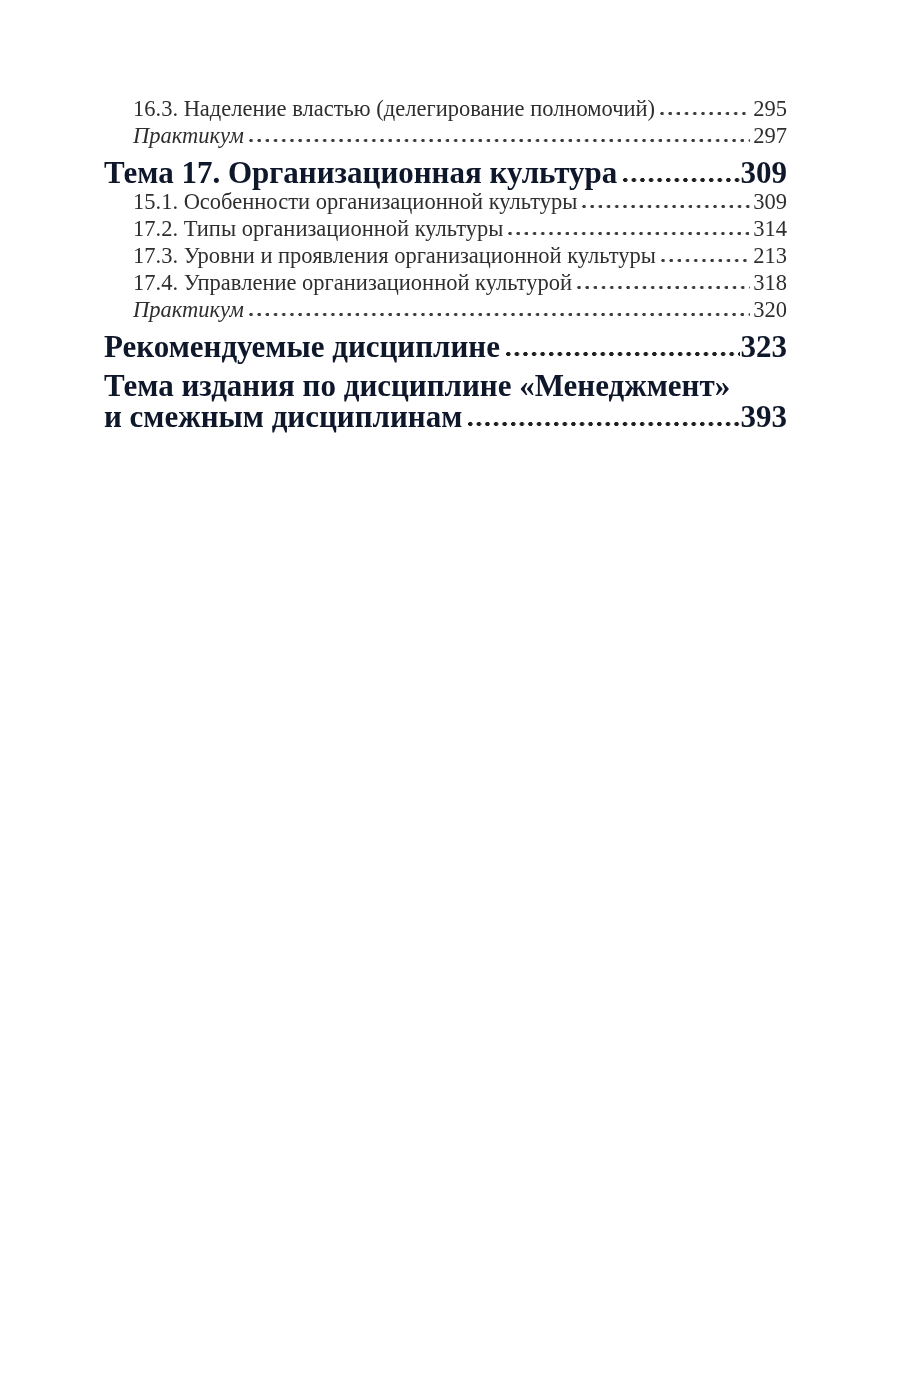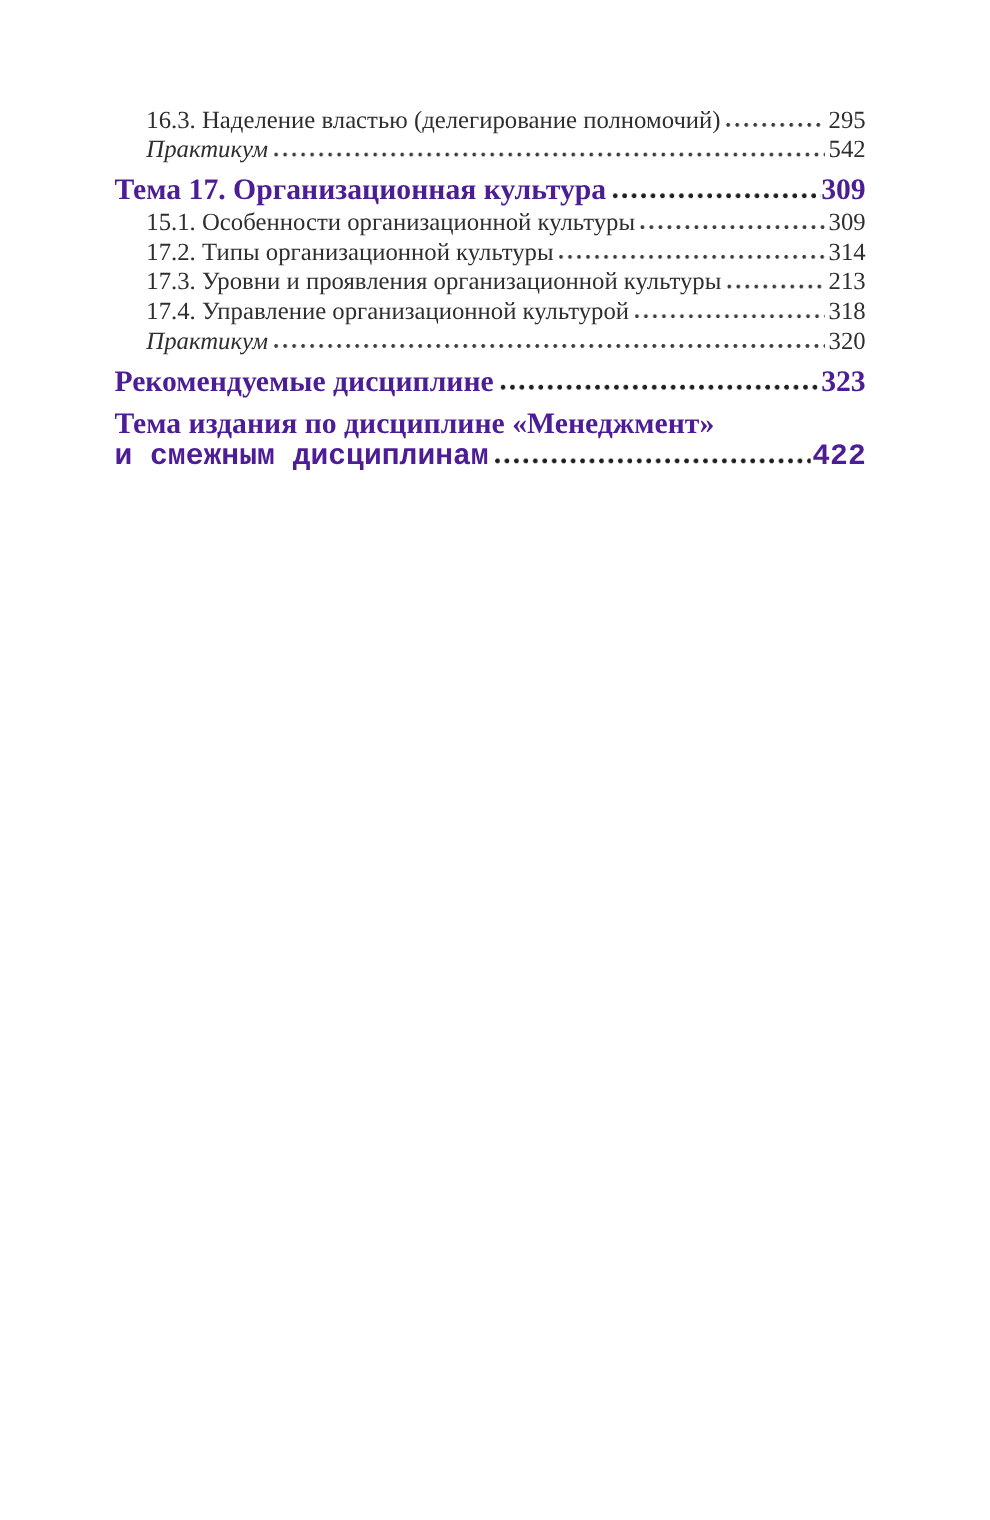--- a/index.html
+++ b/index.html
@@ -31,28 +31,27 @@
   }
   .toc-row.sub,
   .toc-row.practicum {
     padding-left: 29px;
   }
   .toc-row.practicum .toc-label {
     font-style: italic;
   }
   .toc-row.theme {
     font-weight: bold;
-    font-size: 27px;
+    font-size: 31px;
     line-height: 31px;
     margin-top: 8px;
-    color: #4c1d95;
+    color: #0f172a;
   }
   .toc-row.theme.cont {
     margin-top: 0;
-    font-family: Liberation Mono, monospace;
   }
   .toc-label {
     flex: 0 0 auto;
   }
   .toc-leader {
     flex: 1 1 auto;
     display: inline-block;
     height: 5px;
     margin: 0 3px 0 5px;
     background-image: radial-gradient(circle at 2px 2.5px, #3b3b3b 1.45px, rgba(0,0,0,0) 1.95px);
@@ -78,21 +77,21 @@
 <div class="page">
   <main class="toc" id="toc">
       <div class="toc-row sub">
         <span class="toc-label">16.3. Наделение властью (делегирование полномочий)</span>
         <span class="toc-leader"></span>
         <span class="toc-page">295</span>
       </div>
       <div class="toc-row practicum">
         <span class="toc-label">Практикум</span>
         <span class="toc-leader"></span>
-        <span class="toc-page">542</span>
+        <span class="toc-page">297</span>
       </div>
       <div class="toc-row theme">
         <span class="toc-label">Тема 17. Организационная культура</span>
         <span class="toc-leader"></span>
         <span class="toc-page">309</span>
       </div>
       <div class="toc-row sub">
         <span class="toc-label">15.1. Особенности организационной культуры</span>
         <span class="toc-leader"></span>
         <span class="toc-page">309</span>
@@ -121,16 +120,16 @@
         <span class="toc-label">Рекомендуемые дисциплине</span>
         <span class="toc-leader"></span>
         <span class="toc-page">323</span>
       </div>
       <div class="toc-row theme">
         <span class="toc-label">Тема издания по дисциплине «Менеджмент»</span>
       </div>
       <div class="toc-row theme cont">
         <span class="toc-label">и смежным дисциплинам</span>
         <span class="toc-leader"></span>
-        <span class="toc-page">422</span>
+        <span class="toc-page">393</span>
       </div>
     </main>
 </div>
 
 </body></html>

